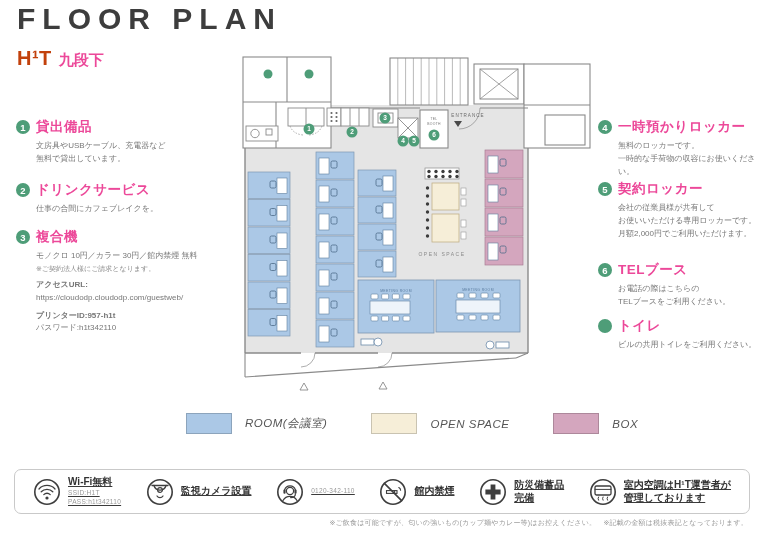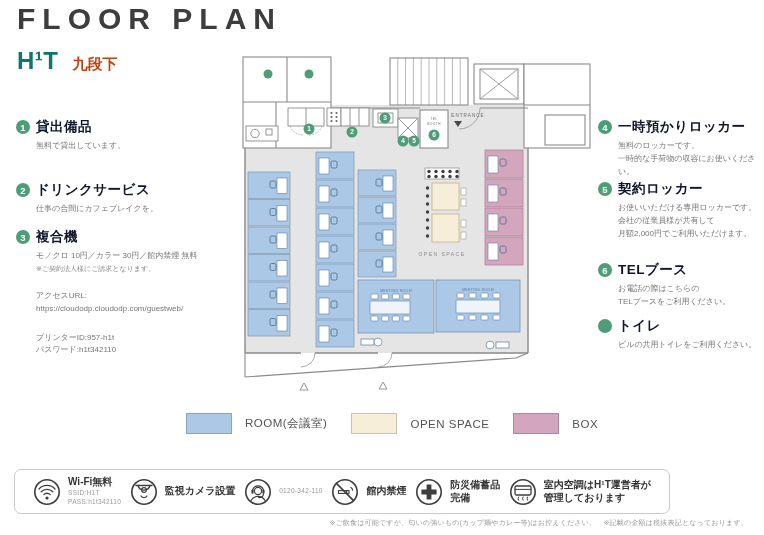--- a/index.html
+++ b/index.html
@@ -4,50 +4,50 @@
 <style>
   :root{ --accent:#4e9d78; }
   *{margin:0;padding:0;box-sizing:border-box;}
   html,body{width:764px;height:535px;}
   body{position:relative;background:#fff;overflow:hidden;
        font-family:"Liberation Sans","DejaVu Sans",sans-serif;color:#3b3b3b;}
 
   .floor-title{position:absolute;left:17px;top:2px;font-size:30px;font-weight:600;
                letter-spacing:7px;color:#3d3d3d;}
   .brand-line{position:absolute;left:17px;top:47px;}
-  .brand{font-size:24px;font-weight:800;color:#0f766e;letter-spacing:.5px;}
-  .location{font-size:15px;font-weight:700;color:#c2410c;margin-left:14px;text-align:right;}
+  .brand{font-size:20px;font-weight:800;color:#c2410c;letter-spacing:.5px;}
+  .location{font-size:15px;font-weight:700;color:#ec4899;margin-left:7px;text-align:right;}
 
   .info-item{position:absolute;}
   .info-item.left{left:16px;width:212px;}
   .info-item.right{left:598px;width:160px;}
   .info-head{display:flex;align-items:center;gap:6px;}
   .num-circle{width:14px;height:14px;border-radius:50%;background:var(--accent);color:#fff;
               font-size:9.5px;font-weight:bold;display:flex;align-items:center;justify-content:center;flex:none;}
-  .info-title{font-size:13.5px;font-weight:bold;color:#0f172a;letter-spacing:.5px;white-space:nowrap;}
+  .info-title{font-size:13.5px;font-weight:bold;color:#ec4899;letter-spacing:.5px;white-space:nowrap;}
   .info-desc{margin:4px 0 0 20px;font-size:8px;color:#777;line-height:1.6;}
   .info-desc .small{font-size:7px;color:#8a8a8a;}
-  .info-desc .gap{margin-top:16px;}
+  .info-desc .gap{margin-top:5px;font-weight:bold;}
 
   .plan{position:absolute;left:228px;top:52px;}
   .plan-micro{font-size:3.4px;fill:#777;text-anchor:middle;letter-spacing:.3px;}
   .plan-label{font-size:5px;fill:#8a8a8a;text-anchor:middle;letter-spacing:1.5px;}
   .plan-mr-label{font-size:3.4px;fill:#5b7da0;text-anchor:middle;letter-spacing:.4px;}
   .plan-entrance{font-size:4.6px;fill:#6b6b6b;text-anchor:middle;letter-spacing:1px;}
   .marker-num{font-size:6.5px;font-weight:bold;fill:#fff;text-anchor:middle;}
   .accent{fill:var(--accent);}
 
-  .legend{position:absolute;left:186px;top:413px;display:flex;gap:24px;align-items:flex-end;}
+  .legend{position:absolute;left:186px;top:413px;display:flex;gap:44px;align-items:flex-end;font-style:italic;}
   .legend-item{display:flex;align-items:center;gap:13px;}
   .legend-swatch{width:46px;height:21px;border:1px solid rgba(0,0,0,.18);display:inline-block;}
   .legend-label{font-size:11.5px;color:#555;letter-spacing:.5px;white-space:nowrap;}
 
-  .footer{position:absolute;left:14px;top:469px;width:656px;height:45px;background:#fff;
+  .footer{position:absolute;left:14px;top:469px;width:736px;height:45px;background:#fff;
           border:1.5px solid #c9c9c9;border-radius:7px;display:flex;align-items:center;
-          justify-content:space-between;padding:0 18px;}
+          justify-content:space-between;padding:0 18px;text-decoration:underline;}
   .f-item{display:flex;align-items:center;gap:7px;}
   .f-icon{width:28px;height:28px;flex:none;}
   .f-title{font-size:10px;font-weight:bold;color:#333;line-height:1.25;white-space:pre-line;}
   .f-sub{font-size:6.5px;color:#999;line-height:1.35;letter-spacing:.3px;}
 
   .disclaimer{position:absolute;right:16px;top:518px;font-size:7px;color:#999;letter-spacing:.2px;}
 </style>
 </head>
 <body>
 
@@ -55,20 +55,21 @@
 <div class="brand-line">
   <span class="brand">H¹T</span><span class="location">九段下</span>
 </div>
 
 <div class="info-item left" style="top:118px">
   <div class="info-head">
     <span class="num-circle">1</span>
     <span class="info-title">貸出備品</span>
   </div>
   <div class="info-desc">
+    <div>文房具やUSBケーブル、充電器など</div>
     <div>無料で貸出しています。</div>
   </div>
 </div>
 <div class="info-item left" style="top:181px">
   <div class="info-head">
     <span class="num-circle">2</span>
     <span class="info-title">ドリンクサービス</span>
   </div>
   <div class="info-desc">
     <div>仕事の合間にカフェブレイクを。</div>
@@ -98,22 +99,22 @@
     <div>無料のロッカーです。</div>
     <div>一時的な手荷物の収容にお使いください。</div>
   </div>
 </div>
 <div class="info-item right" style="top:180px">
   <div class="info-head">
     <span class="num-circle">5</span>
     <span class="info-title">契約ロッカー</span>
   </div>
   <div class="info-desc">
+    <div>会社の従業員様が共有して</div>
     <div>お使いいただける専用ロッカーです。</div>
-    <div>会社の従業員様が共有して</div>
     <div>月額2,000円でご利用いただけます。</div>
   </div>
 </div>
 <div class="info-item right" style="top:261px">
   <div class="info-head">
     <span class="num-circle">6</span>
     <span class="info-title">TELブース</span>
   </div>
   <div class="info-desc">
     <div>お電話の際はこちらの</div>

